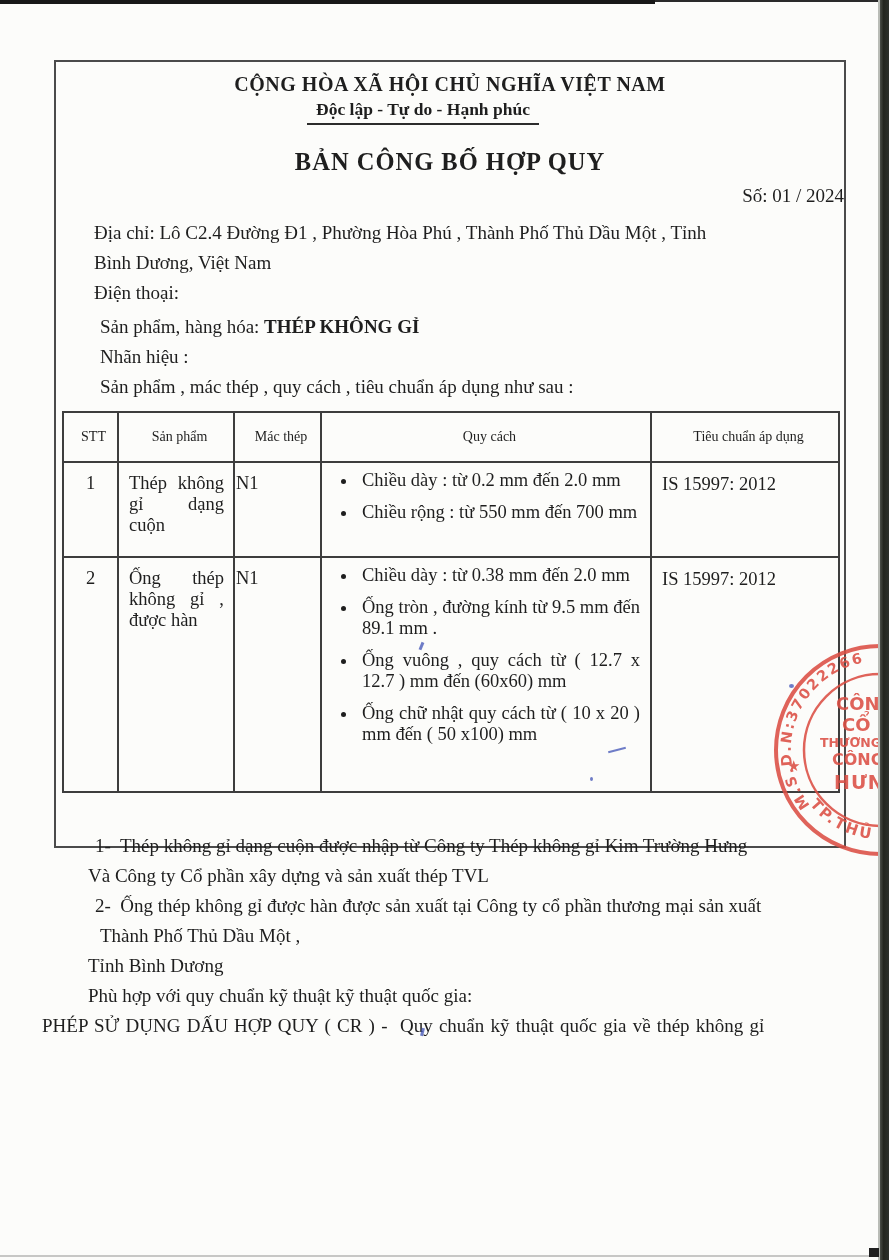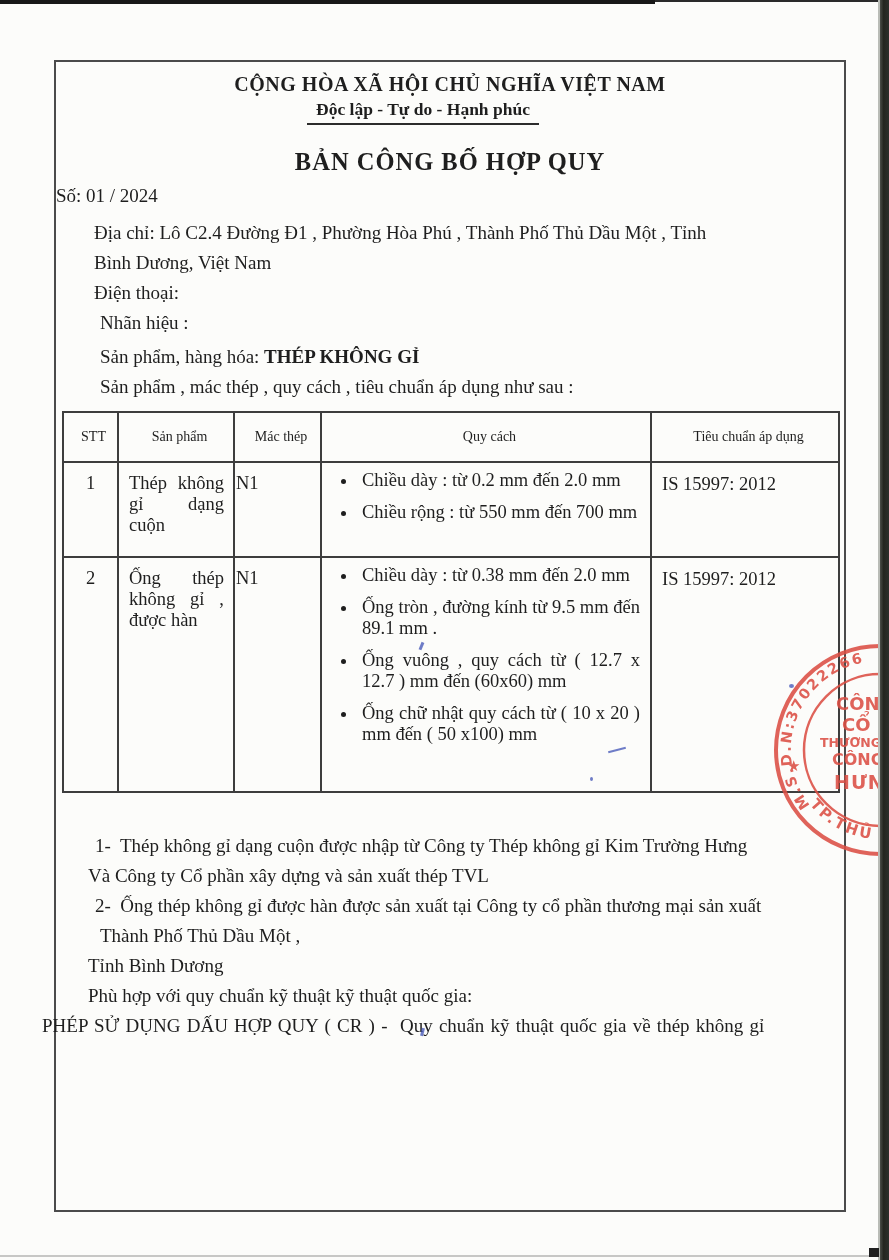--- a/index.html
+++ b/index.html
@@ -12,30 +12,30 @@
   .edge-top-a{position:absolute;left:0;top:0;width:655px;height:4px;background:#181818;z-index:20;}
   .edge-top-b{position:absolute;left:655px;top:0;width:234px;height:2px;background:#2a2a2a;z-index:20;}
   .edge-right{position:absolute;right:0;top:0;width:9px;height:1260px;
     background:linear-gradient(to right,#4a4e48,#23261f 40%,#2c302b);z-index:30;}
   .edge-right-soft{position:absolute;right:9px;top:0;width:2px;height:1260px;background:#b9bcb6;z-index:30;}
   .edge-bottom{position:absolute;left:0;top:1255px;width:889px;height:2px;background:#c7c7c5;z-index:20;}
   .edge-bottom-corner{position:absolute;left:869px;top:1248px;width:10px;height:9px;background:#202020;z-index:31;}
 
   
   .frame{
-    position:absolute;left:54px;top:60px;width:792px;height:1152px;
+    position:absolute;left:54px;top:60px;width:792px;height:788px;
     border:2px solid #4b4b4b;box-sizing:border-box;background:transparent;
   }
   .nat-header{text-align:center;margin-top:11px;}
   .nat-title{font-size:20px;font-weight:bold;letter-spacing:.5px;}
   .motto-wrap{margin-top:3px;position:relative;left:-27px;}
   .motto{display:inline-block;font-size:17.5px;font-weight:bold;
     border-bottom:2.5px solid #2c2c2c;padding:0 9px 3px 9px;}
   .doc-title{text-align:center;font-size:24.5px;font-weight:bold;letter-spacing:1px;margin-top:23px;}
-  .doc-number{text-align:left;font-size:19px;margin-top:9px;}
+  .doc-number{text-align:right;font-size:19px;margin-top:9px;}
 
   .info{margin:11px 26px 0 38px;font-size:19px;line-height:30px;}
   .info .pre{white-space:pre;}
   .ind{margin-left:6px;}
   .gap-top{margin-top:4px;}
   .bold{font-weight:bold;}
 
   
   table.spec{border-collapse:collapse;table-layout:fixed;margin:9px 0 0 6px;width:776px;
     font-size:18.5px;}
@@ -106,22 +106,22 @@
       </div>
     </div>
 
     <div class="doc-title">BẢN CÔNG BỐ HỢP QUY</div>
     <div class="doc-number">Số: 01 / 2024</div>
 
     <div class="info">
       <div class="pre">Địa chỉ: Lô C2.4 Đường Đ1 , Phường Hòa Phú , Thành Phố Thủ Dầu Một , Tỉnh</div>
       <div class="pre">Bình Dương, Việt Nam</div>
       <div class="pre">Điện thoại:</div>
+      <div class="pre ind gap-top"><span>Sản phẩm, hàng hóa: </span><span class="bold">THÉP KHÔNG GỈ</span></div>
       <div class="pre ind">Nhãn hiệu :</div>
-      <div class="pre ind gap-top"><span>Sản phẩm, hàng hóa: </span><span class="bold">THÉP KHÔNG GỈ</span></div>
       <div class="pre ind">Sản phẩm , mác thép , quy cách , tiêu chuẩn áp dụng như sau :</div>
     </div>
 
     <table class="spec">
       <colgroup>
           <col class="c1">
           <col class="c2">
           <col class="c3">
           <col class="c4">
           <col class="c5">

